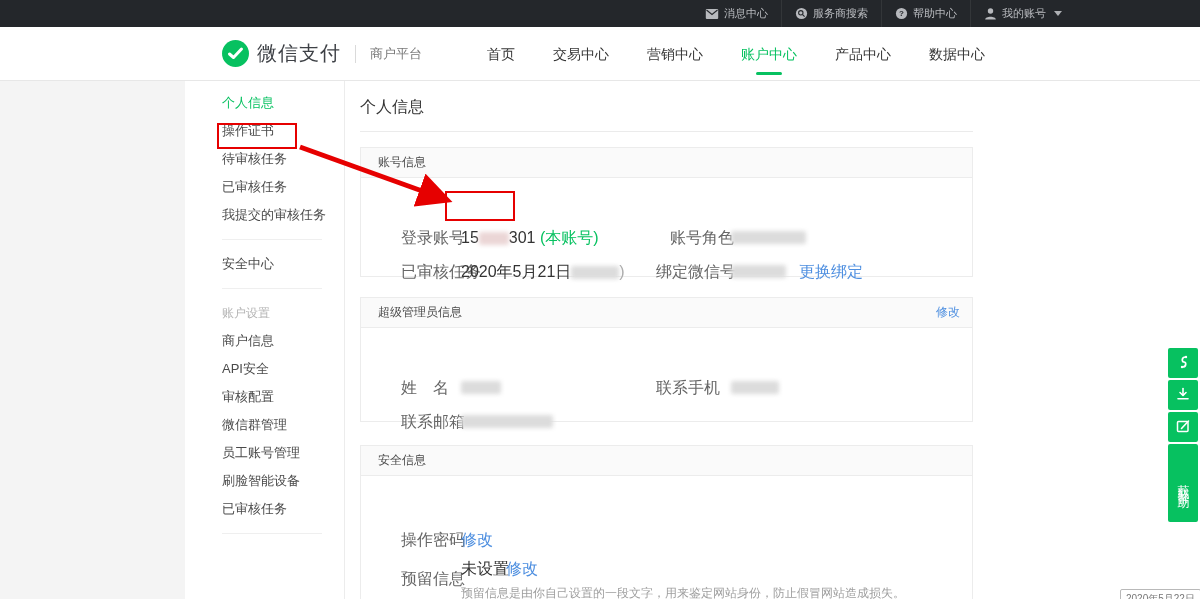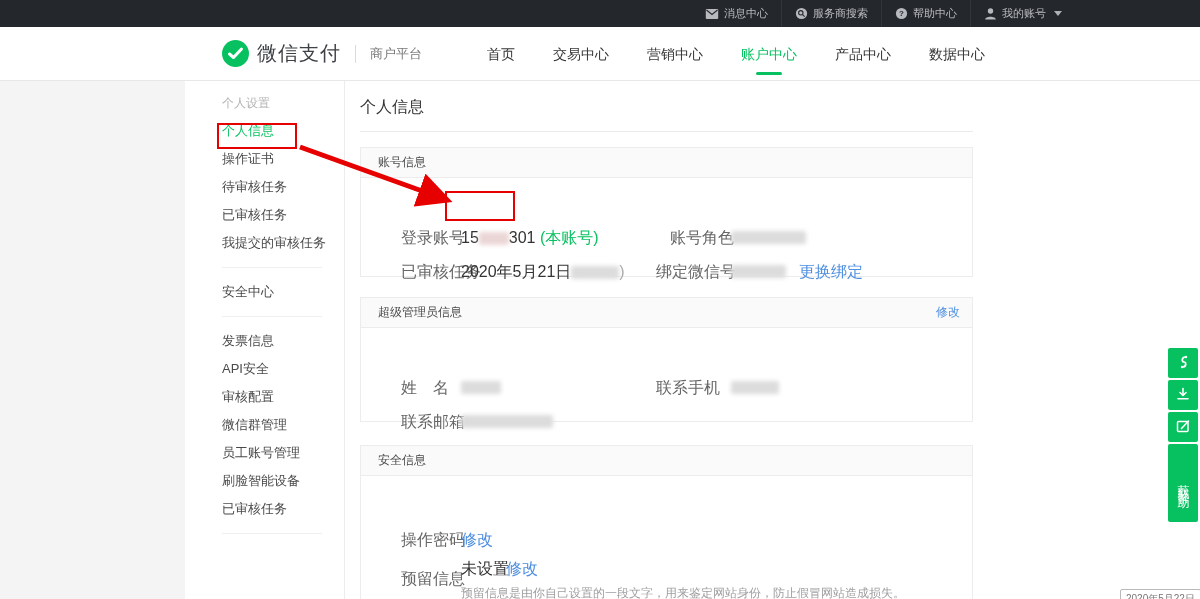--- a/index.html
+++ b/index.html
@@ -139,30 +139,30 @@
     <div class="nav-item">营销中心</div>
     <div class="nav-item active">账户中心</div>
     <div class="nav-item">产品中心</div>
     <div class="nav-item">数据中心</div>
   </div>
 </div>
 
 <div class="wrapper">
 
   <div class="sidebar">
-    <div class="side-title">个人设置</div>
     <div class="side-item active">个人信息</div>
     <div class="side-item">操作证书</div>
     <div class="side-item">待审核任务</div>
     <div class="side-item">已审核任务</div>
     <div class="side-item">我提交的审核任务</div>
     <div class="side-divider"></div>
     <div class="side-item">安全中心</div>
     <div class="side-divider"></div>
-    <div class="side-item">发票信息</div>
+    <div class="side-title">账户设置</div>
+    <div class="side-item">商户信息</div>
     <div class="side-item">API安全</div>
     <div class="side-item">审核配置</div>
     <div class="side-item">微信群管理</div>
     <div class="side-item">员工账号管理</div>
     <div class="side-item">刷脸智能设备</div>
     <div class="side-item">已审核任务</div>
     <div class="side-divider"></div>
   </div>
 
   <div class="main">

